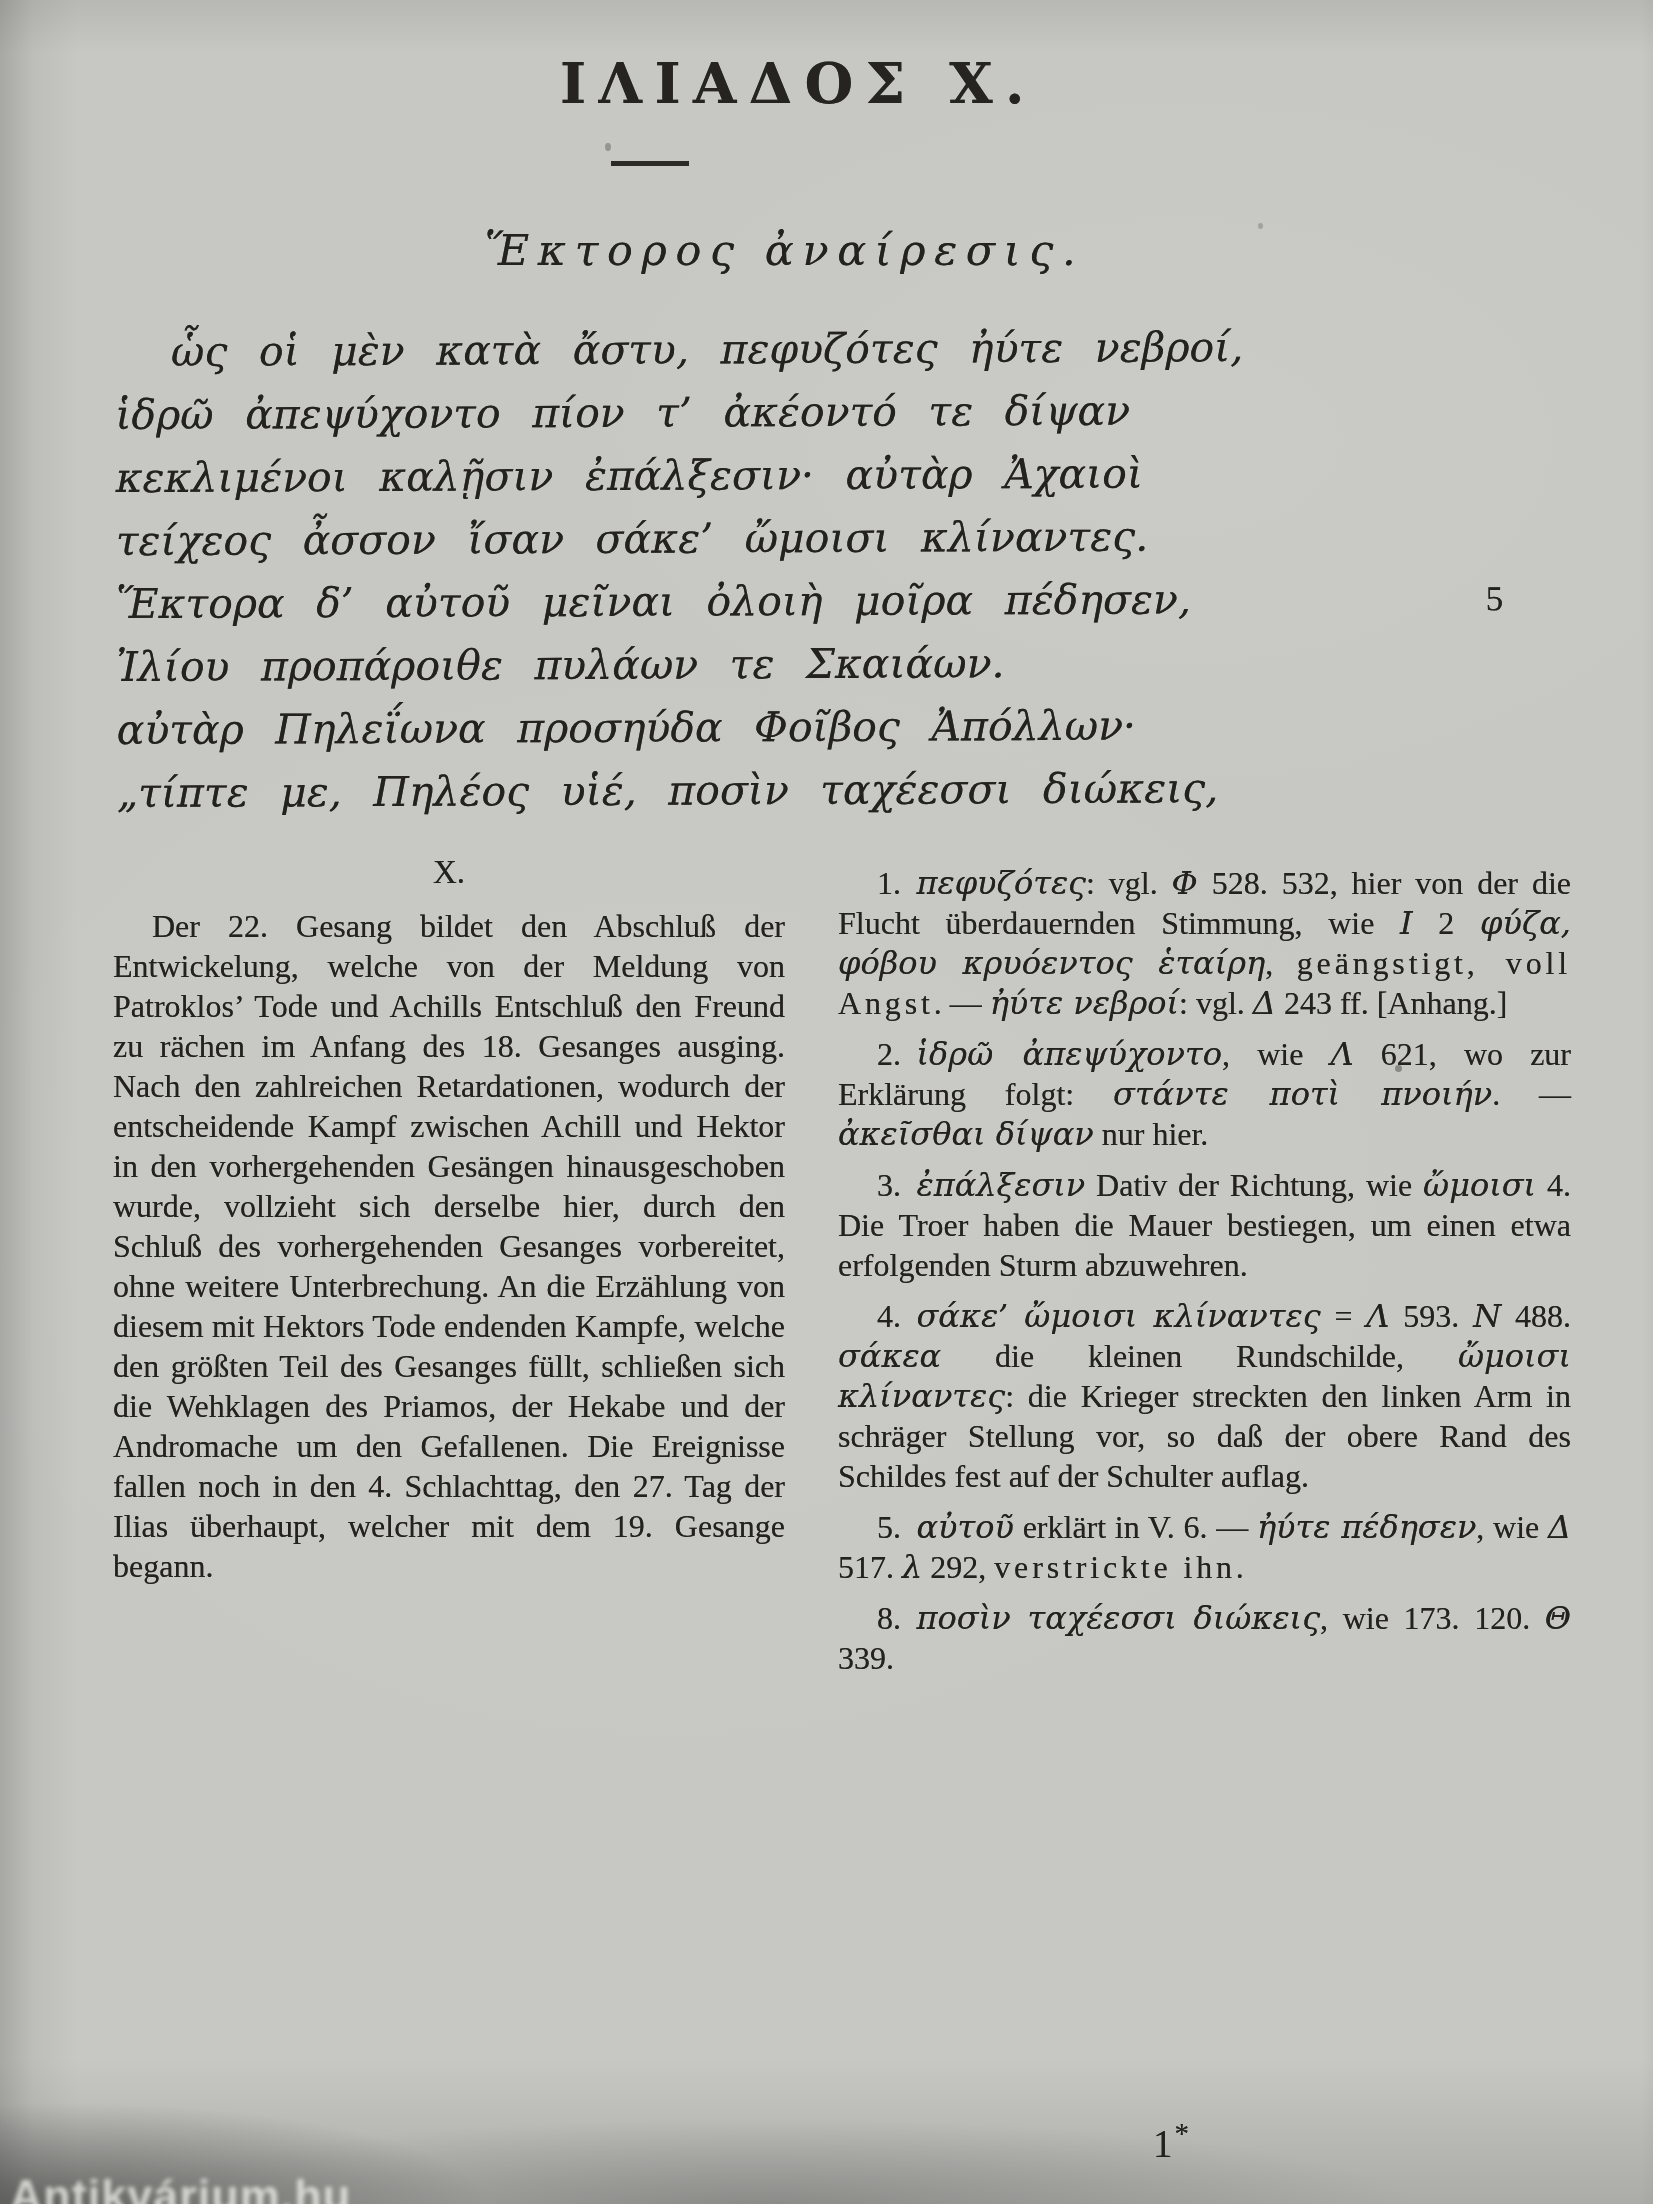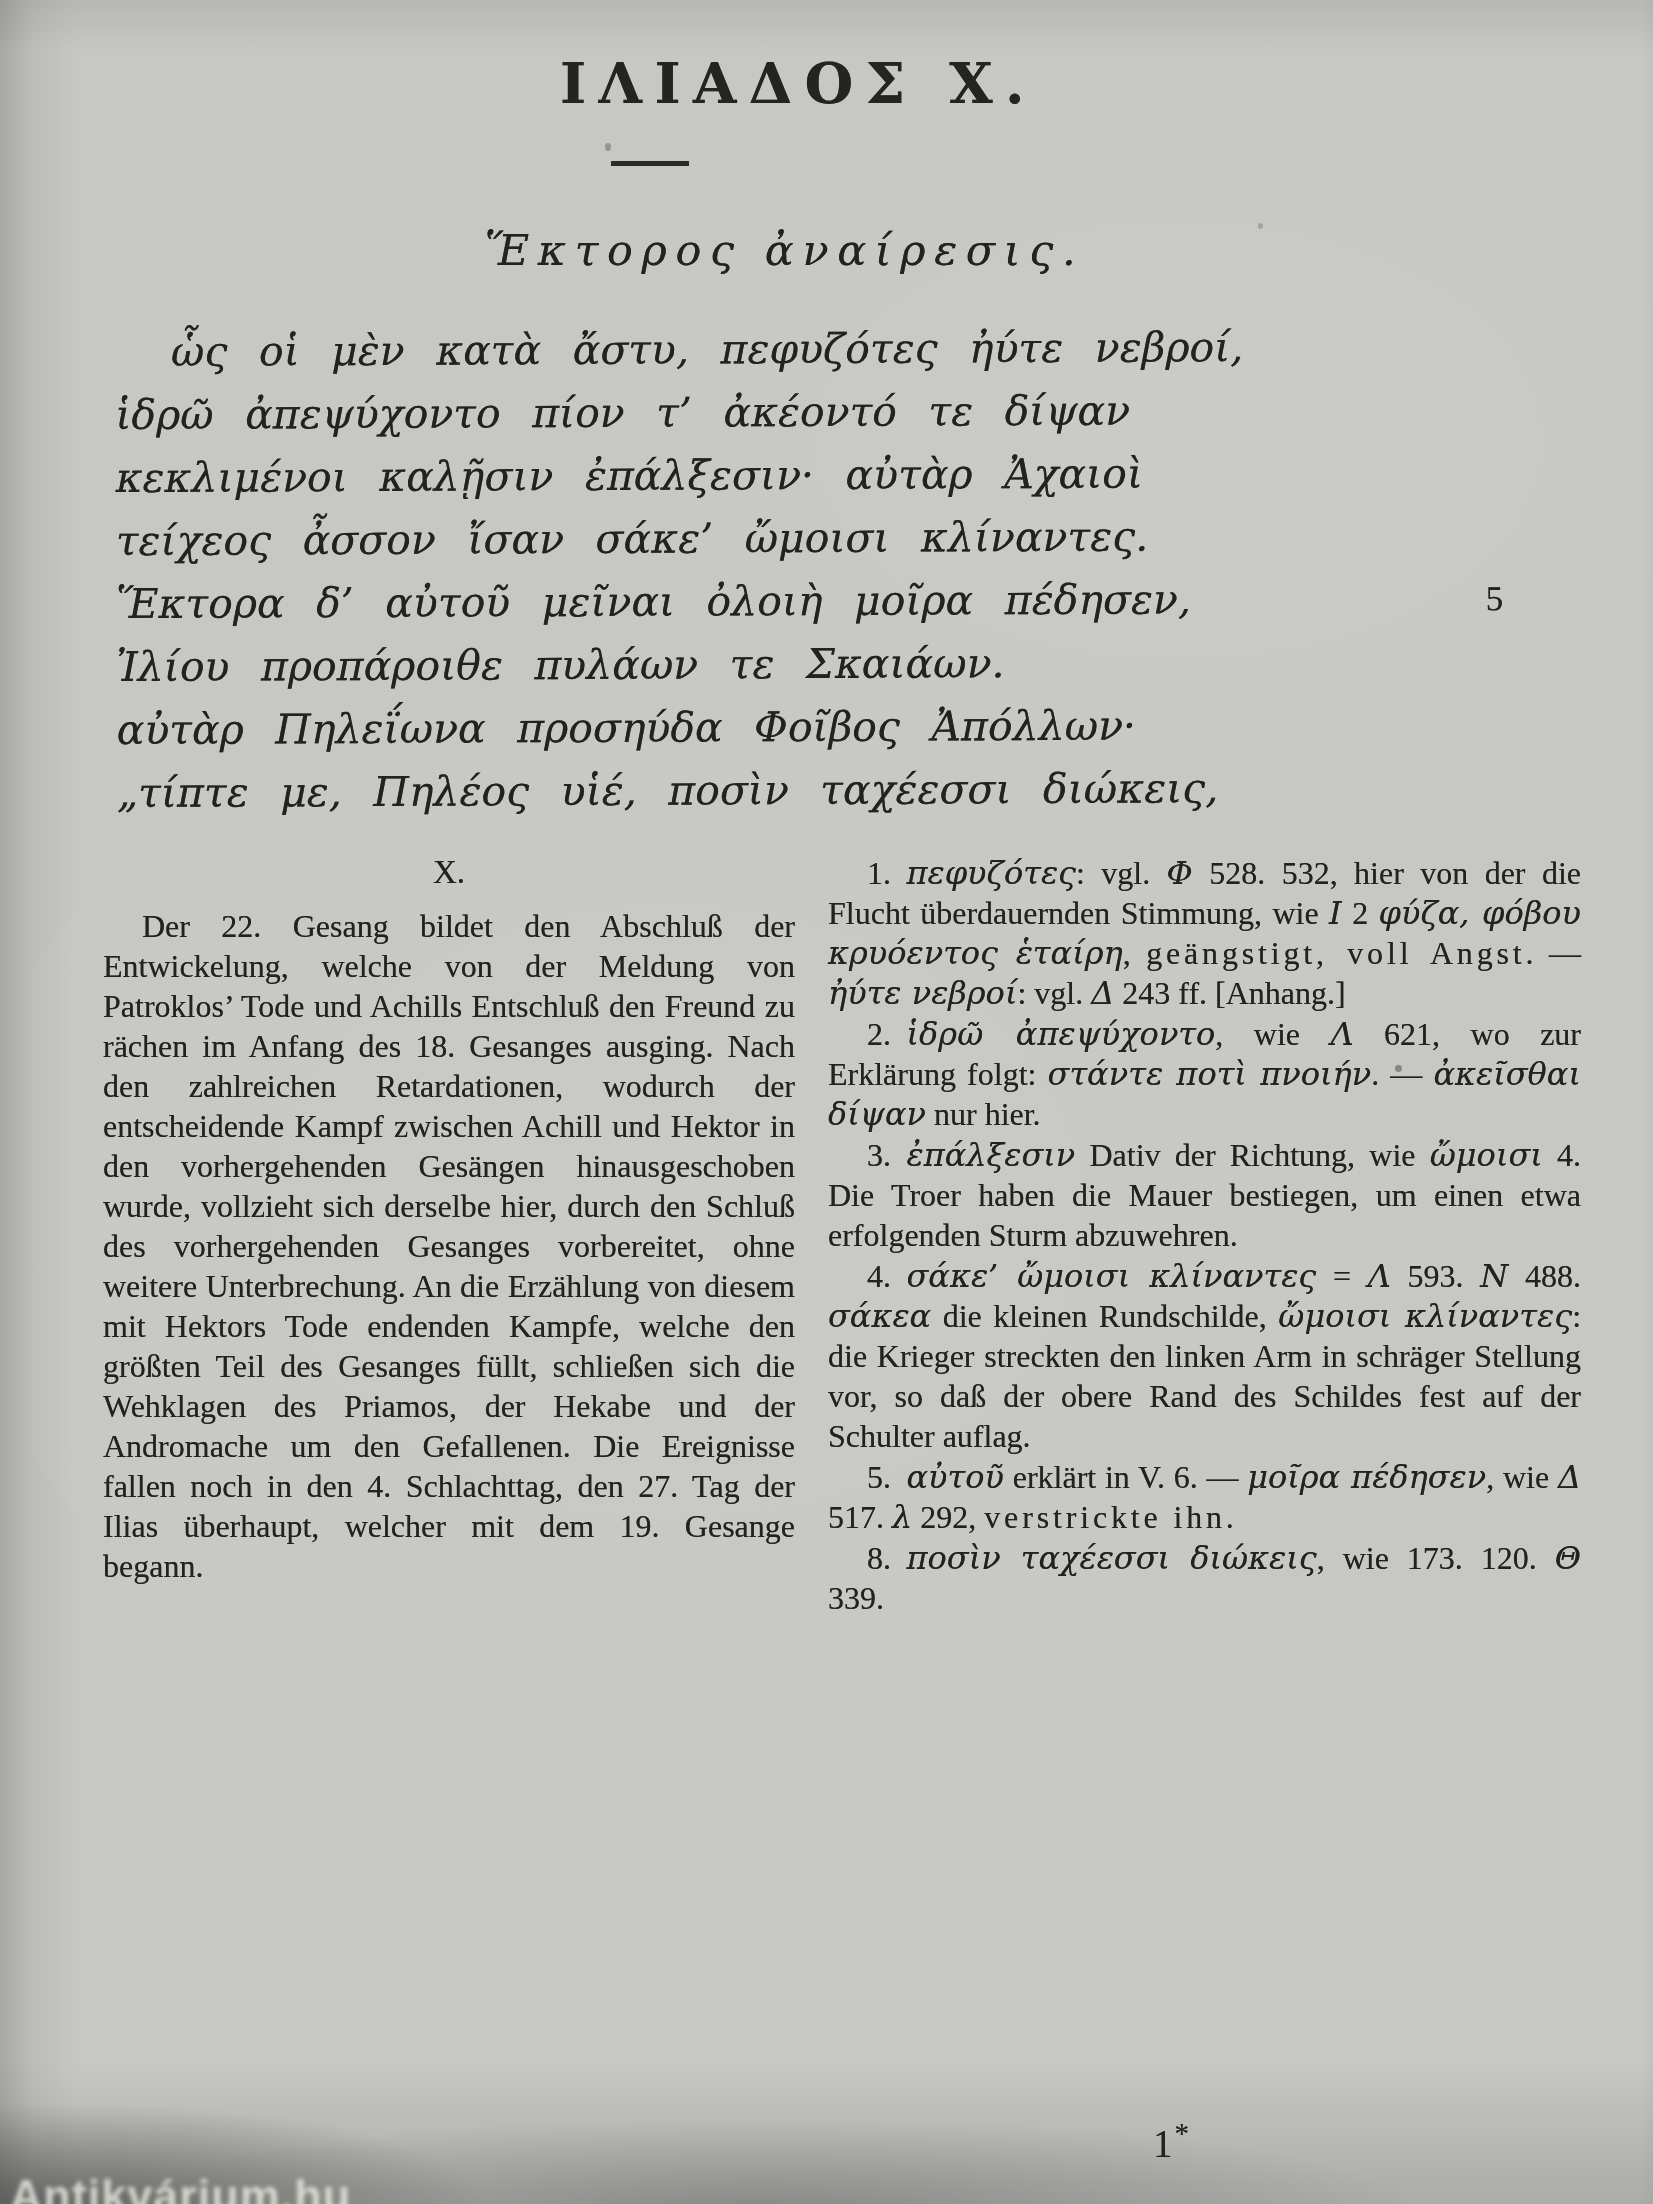--- a/index.html
+++ b/index.html
@@ -93,21 +93,21 @@
     line-height: 40px;
   }
   .col-left  { width: 694px; }
   .col-right { width: 755px; }
   .col-heading {
     text-align: center;
     font-size: 33px;
     margin: 0 0 13.6px 0;
   }
   .col p {
-    margin: 1px;
+    margin: 11px;
     text-align: justify;
     text-indent: 39px;
     hyphens: none;
   }
   .col p.spaced-after { margin-top: 21.3px; }
   .note-num { margin-right: 15.5px; }
   .signature-mark {
     position: absolute;
     left: 1153px; top: 2117px;
     font-size: 39px;
@@ -156,21 +156,21 @@
       <div class="col-heading">X.</div>
       <div>
           <p><span>Der 22. Gesang bildet den Abschluß der Entwickelung, welche von der Meldung von Patroklos’ Tode und Achills Entschluß den Freund zu rächen im Anfang des 18. Gesanges ausging. Nach den zahlreichen Retardationen, wodurch der entscheidende Kampf zwischen Achill und Hektor in den vorhergehenden Gesängen hinausgeschoben wurde, vollzieht sich derselbe hier, durch den Schluß des vorhergehenden Gesanges vorbereitet, ohne weitere Unterbrechung. An die Erzählung von diesem mit Hektors Tode endenden Kampfe, welche den größten Teil des Gesanges füllt, schließen sich die Wehklagen des Priamos, der Hekabe und der Andromache um den Gefallenen. Die Ereignisse fallen noch in den 4. Schlachttag, den 27. Tag der Ilias überhaupt, welcher mit dem 19. Gesange begann.</span></p>
         </div>
     </div>
     <div class="col col-right">
         <p><span class="note-num">1.</span><span class="gk">πεφυζότες</span><span>: vgl. </span><span class="gk">Φ</span><span> 528. 532, hier von der die Flucht überdauernden Stimmung, wie </span><span class="gk">I</span><span> 2 </span><span class="gk">φύζα, φόβου κρυόεντος ἑταίρη</span><span>, </span><span class="sp">geängstigt, voll Angst</span><span>. — </span><span class="gk">ἠύτε νεβροί</span><span>: vgl. </span><span class="gk">Δ</span><span> 243 ff. [Anhang.]</span></p>
         <p><span class="note-num">2.</span><span class="gk">ἱδρῶ ἀπεψύχοντο</span><span>, wie </span><span class="gk">Λ</span><span> 621, wo zur Erklärung folgt: </span><span class="gk">στάντε ποτὶ πνοιήν</span><span>. — </span><span class="gk">ἀκεῖσθαι δίψαν</span><span> nur hier.</span></p>
         <p><span class="note-num">3.</span><span class="gk">ἐπάλξεσιν</span><span> Dativ der Richtung, wie </span><span class="gk">ὤμοισι</span><span> 4. Die Troer haben die Mauer bestiegen, um einen etwa erfolgenden Sturm abzuwehren.</span></p>
         <p><span class="note-num">4.</span><span class="gk">σάκε’ ὤμοισι κλίναντες</span><span> = </span><span class="gk">Λ</span><span> 593. </span><span class="gk">N</span><span> 488. </span><span class="gk">σάκεα</span><span> die kleinen Rundschilde, </span><span class="gk">ὤμοισι κλίναντες</span><span>: die Krieger streckten den linken Arm in schräger Stellung vor, so daß der obere Rand des Schildes fest auf der Schulter auflag.</span></p>
-        <p><span class="note-num">5.</span><span class="gk">αὐτοῦ</span><span> erklärt in V. 6. — </span><span class="gk">μοῖρα πέδησεν</span><span>, wie </span><span class="gk">Δ</span><span> 517. </span><span class="gk">λ</span><span> 292, </span><span class="sp">verstrickte ihn</span><span>.</span></p>
+        <p><span class="note-num">5.</span><span class="gk">αὐτοῦ</span><span> erklärt in V. 6. — </span><span class="gk">ἠύτε πέδησεν</span><span>, wie </span><span class="gk">Δ</span><span> 517. </span><span class="gk">λ</span><span> 292, </span><span class="sp">verstrickte ihn</span><span>.</span></p>
         <p><span class="note-num">8.</span><span class="gk">ποσὶν ταχέεσσι διώκεις</span><span>, wie 173. 120. </span><span class="gk">Θ</span><span> 339.</span></p>
       </div>
   </div>
 
   <div class="signature-mark"><span>1</span><span class="ast">*</span></div>
 
   <div class="watermark">Antikvárium.hu</div>
 
   <div class="speck" style="left:1395px;top:1065px;width:6.8px;height:6.8px;"></div>
   <div class="speck" style="left:605px;top:143px;width:5.8px;height:7.8px;opacity:.8;"></div>

